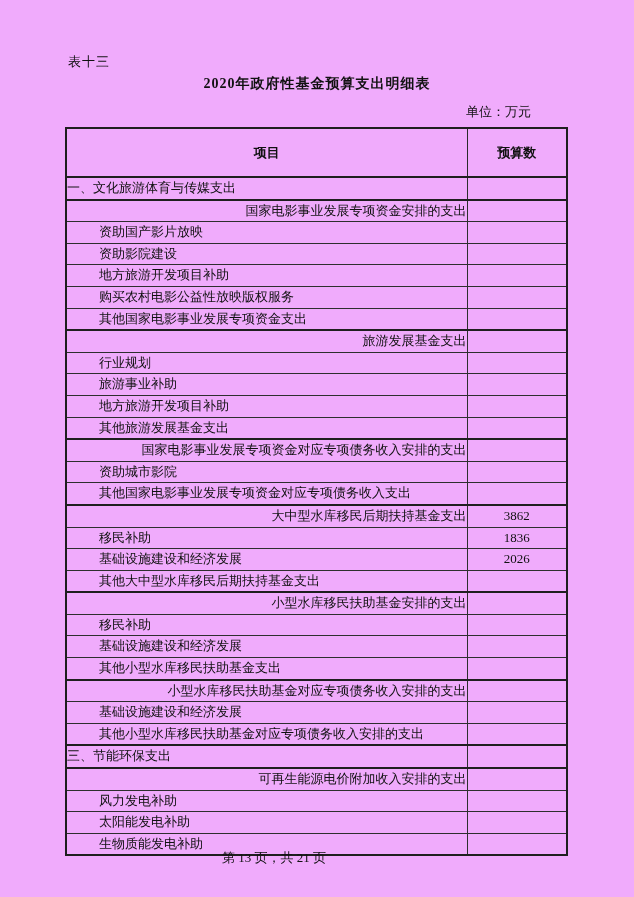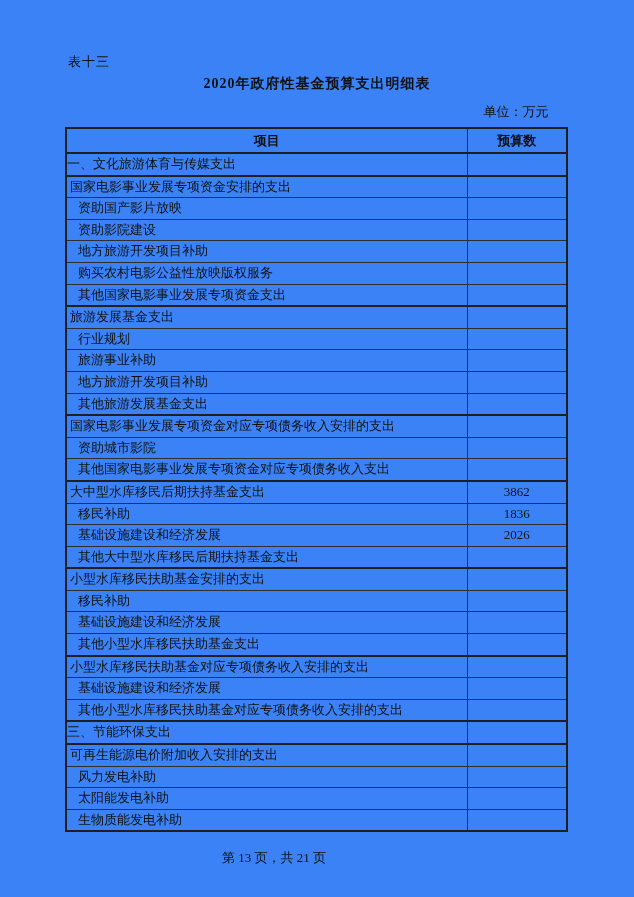--- a/index.html
+++ b/index.html
@@ -6,21 +6,21 @@
     margin: 0;
     padding: 0;
     background: #ffffff;
     font-family: "Liberation Serif", "DejaVu Serif", serif;
     color: #111111;
   }
   .sheet {
     position: relative;
     width: 634px;
     height: 897px;
-    background: #3b82f6;
+    background: #f0abfc;
     overflow: hidden;
   }
   .table-label {
     position: absolute;
     left: 68px;
     top: 53px;
     font-size: 13px;
     letter-spacing: 1px;
   }
   .doc-title {
@@ -31,59 +31,59 @@
     text-align: center;
     font-size: 14px;
     font-weight: bold;
     letter-spacing: 1px;
   }
   .unit-note {
     position: absolute;
     top: 103px;
     left: 466px;
     width: 100px;
-    text-align: center;
+    text-align: left;
     font-size: 13px;
   }
   table.budget-table {
     position: absolute;
     left: 65px;
     top: 127px;
     width: 501px;
     border-collapse: collapse;
     table-layout: fixed;
     border: 2px solid #1f1f1f;
   }
   col.c-item { width: 401px; }
   col.c-budget { width: 100px; }
   table.budget-table th {
     height: 23px;
     font-size: 13px;
     font-weight: bold;
     text-align: center;
-    padding: 0;
+    padding: 12px;
     border: 1px solid #2a2a2a;
     border-bottom: 2px solid #1f1f1f;
   }
   table.budget-table td {
     height: 20.6px;
     line-height: 20.6px;
     font-size: 13px;
     padding: 0;
     border: 1px solid #2e2e2e;
     white-space: nowrap;
     overflow: hidden;
   }
   tr.lvl0 > td, tr.lvl1 > td {
     border-top: 2px solid #1f1f1f;
   }
   td.cell-item { text-align: left; }
   tr.lvl0 td.cell-item { padding-left: 0; }
-  tr.lvl1 td.cell-item { padding-left: 3px; }
-  tr.lvl2 td.cell-item { padding-left: 11px; }
+  tr.lvl1 td.cell-item { padding-left: 13px; text-align: right; }
+  tr.lvl2 td.cell-item { padding-left: 32px; }
   td.cell-budget { text-align: center; }
   .page-footer {
     position: absolute;
     top: 849px;
     left: 0;
     width: 548px;
     text-align: center;
     font-size: 13px;
   }
 </style>

